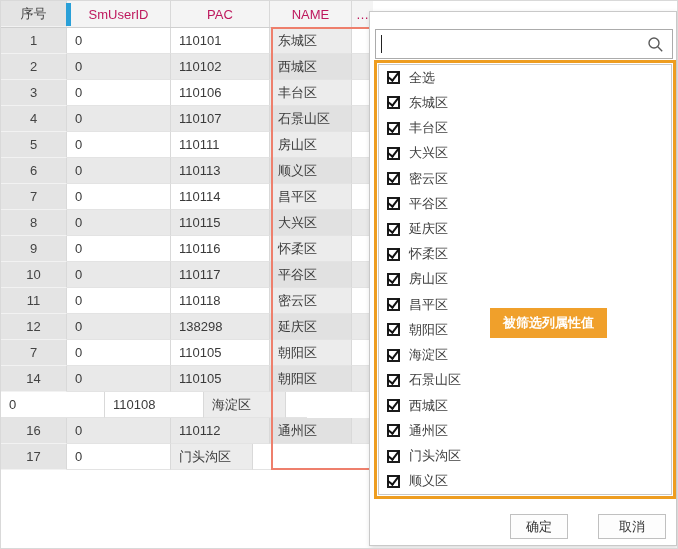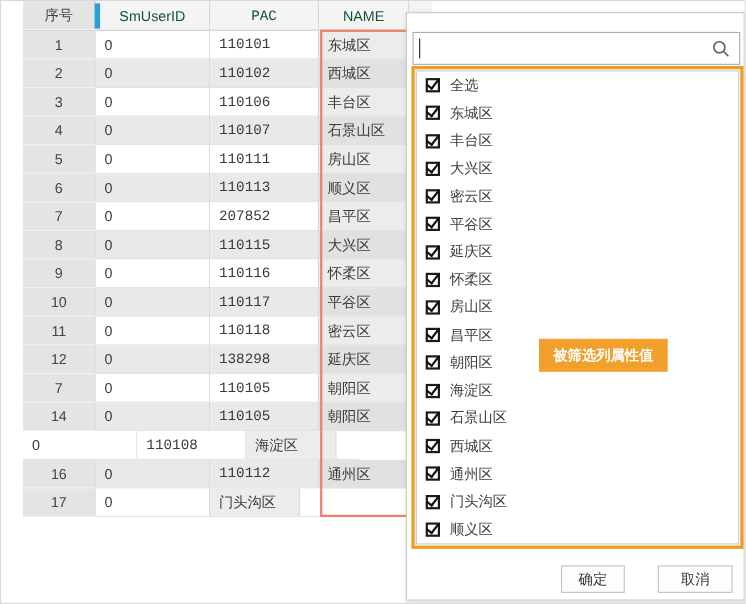--- a/index.html
+++ b/index.html
@@ -1,28 +1,28 @@
 <!DOCTYPE html>
 <html><head>
 <meta charset="utf-8">
 <style>
   * { margin:0; padding:0; box-sizing:border-box; }
   html,body { background:#fff; }
   body { font-family:"Liberation Sans","DejaVu Sans",sans-serif; font-size:13px; color:#3a3a3a; }
   .app { position:relative; width:678px; height:549px; background:#fff; border:1px solid #d9d9d9; overflow:hidden; }
 
   
-  .grid { position:absolute; left:0; top:0; width:372px;margin-left:20px; }
+  .grid { position:absolute; left:0; top:0; width:372px; }
   .thead { position:relative; display:flex; height:27px; background:#f4f4f4; border-bottom:1px solid #cfcfcf; }
-  .th { display:flex; align-items:center; justify-content:center; height:100%; border-right:1px solid #d9d9d9; color:#14532d; }
+  .th { display:flex; align-items:center; justify-content:center; height:100%; border-right:1px solid #d9d9d9; color:#be185d; }
   .tr { display:flex; height:26px; }
   .td { display:flex; align-items:center; height:100%; padding-left:8px; border-right:1px solid #d9d9d9; border-bottom:1px solid #e3e3e3; background:#fff; overflow:hidden; white-space:nowrap; }
   .c0 { width:66px; justify-content:center; padding-left:0; background:#e4e4e4 !important; border-bottom:1px solid #f2f2f2; color:#444; }
   .c1 { width:104px; }
-  .c2 { width:99px;font-family:Liberation Mono, monospace; }
+  .c2 { width:99px; }
   .c3 { width:82px; }
   .c4 { width:21px; padding-left:0; border-right:none; }
   .tr:nth-child(even) .td { background:#e9e9e9; }
   .tr:nth-child(odd)  .c3 { background:#ececec; }
   .tr:nth-child(even) .c3 { background:#e1e1e1; }
   .col-drop-indicator { position:absolute; left:65px; top:2px; width:5px; height:23px; background:#2aa0d8; }
 
   
   .name-col-highlight { position:absolute; left:270px; top:26px; width:102px; height:443px;
     border:2px solid #ee7f6c; pointer-events:none; z-index:3; }
@@ -112,21 +112,21 @@
     <div class="td c0">6</div>
     <div class="td c1">0</div>
     <div class="td c2">110113</div>
     <div class="td c3">顺义区</div>
     <div class="td c4"></div>
   </div>
 
   <div class="tr">
     <div class="td c0">7</div>
     <div class="td c1">0</div>
-    <div class="td c2">207852</div>
+    <div class="td c2">110114</div>
     <div class="td c3">昌平区</div>
     <div class="td c4"></div>
   </div>
 
   <div class="tr">
     <div class="td c0">8</div>
     <div class="td c1">0</div>
     <div class="td c2">110115</div>
     <div class="td c3">大兴区</div>
     <div class="td c4"></div>

